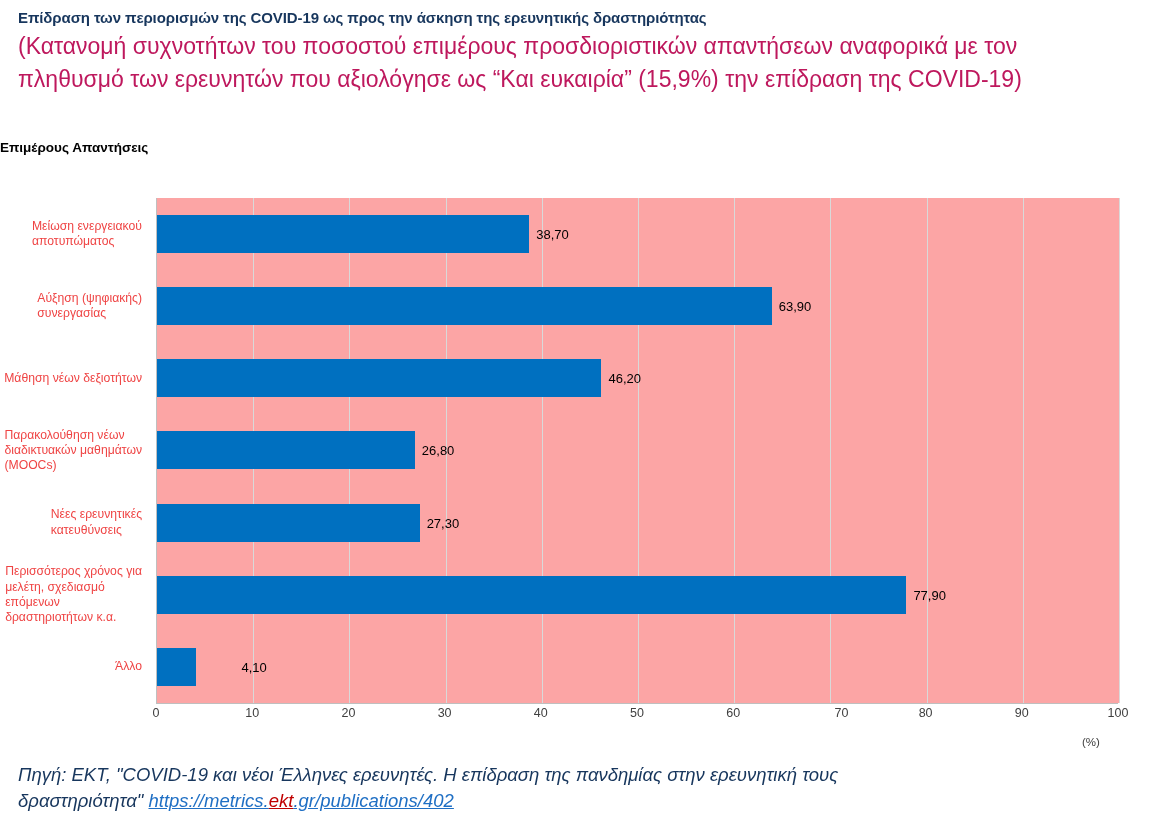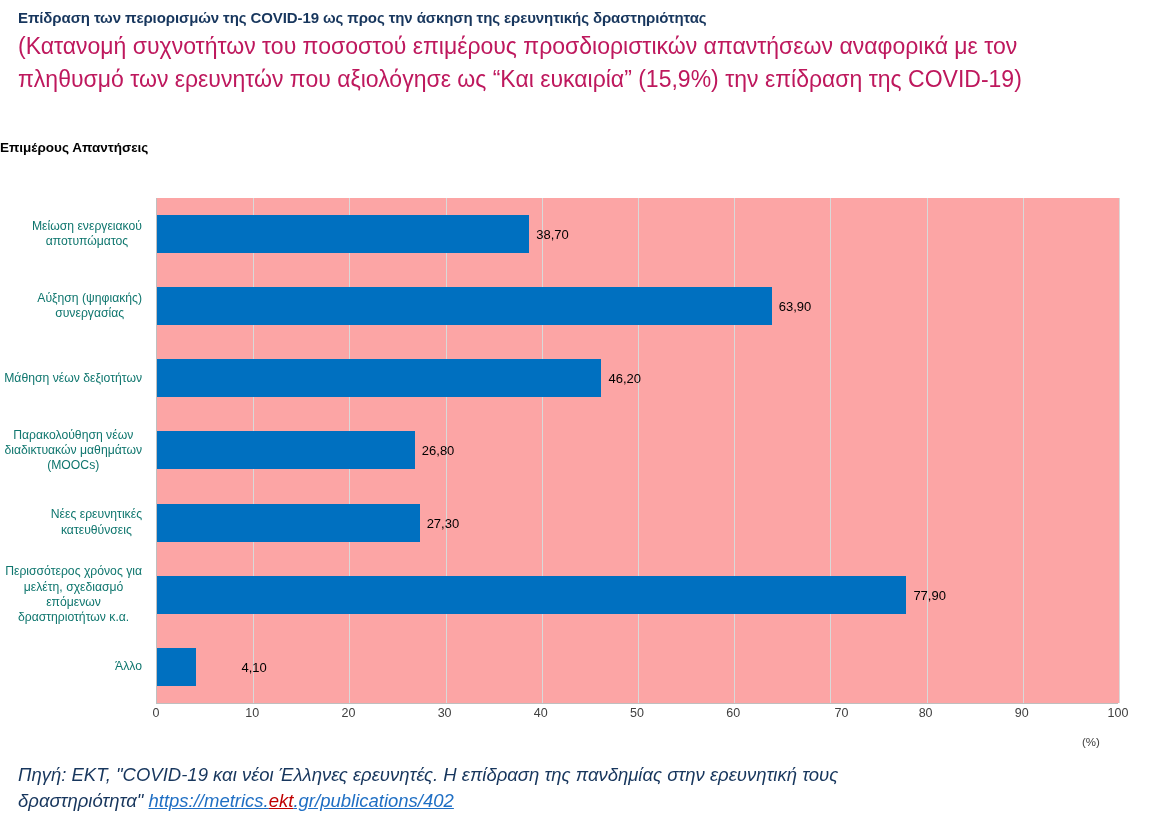--- a/index.html
+++ b/index.html
@@ -121,22 +121,22 @@
     height: 14.2857%;
     display: flex;
     align-items: center;
     justify-content: flex-end;
     box-sizing: border-box;
     padding-right: 6px;
   }
   .cat-label {
     font-size: 12.2px;
     line-height: 1.25;
-    text-align: center;
-    color: #0f766e;
+    text-align: left;
+    color: #ef4444;
   }
 
   
   .xticks {
     position: absolute;
     left: 156px;
     top: 586px;
     width: 962px;
     height: 20px;
   }

